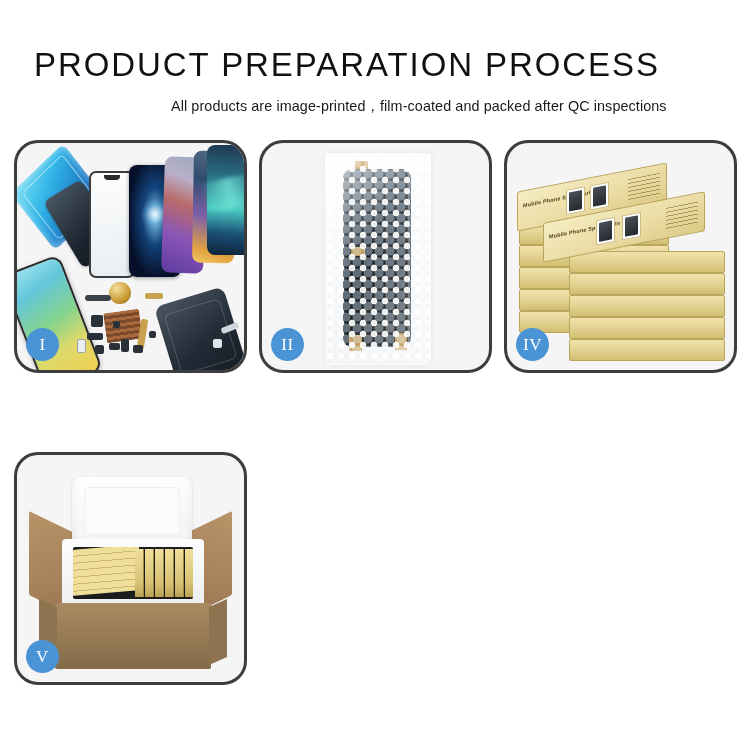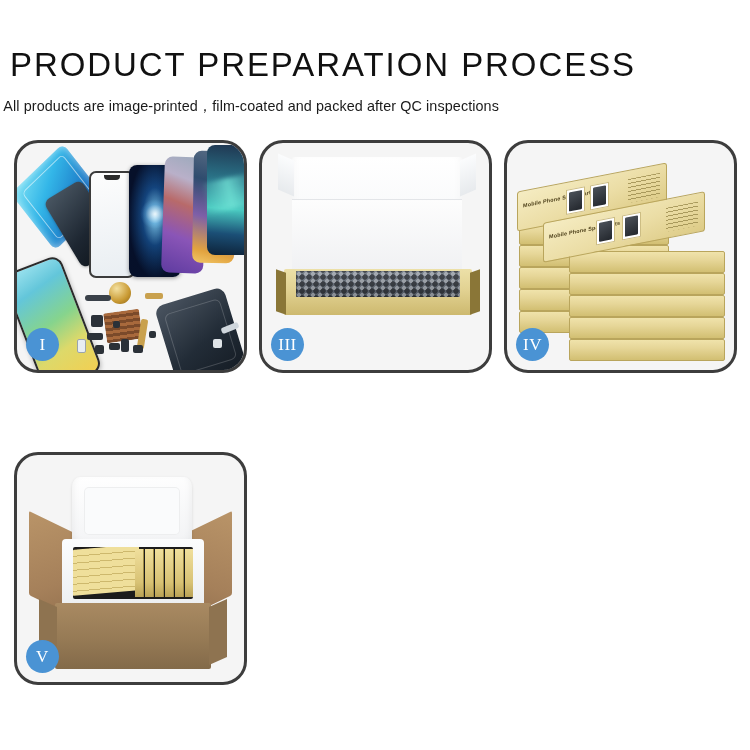--- a/index.html
+++ b/index.html
@@ -5,21 +5,21 @@
   * { box-sizing: border-box; margin: 0; padding: 0; }
   html, body {
     width: 750px; height: 750px;
     background: #ffffff;
     font-family: "Liberation Sans", sans-serif;
     overflow: hidden;
   }
   .page { position: relative; width: 750px; height: 750px; background: #fff; }
 
   
-  .header { position: absolute; left: 0; top: 0; width: 670px; text-align: left; }
+  .header { position: absolute; left: 0; top: 0; width: 670px; text-align: right; }
   .title {
     font-family: "Liberation Sans", sans-serif;
     font-size: 34px;
     font-weight: 400;
     letter-spacing: 2.0px;
     color: #111;
     line-height: 1;
     margin-top: 47px;
     transform: scaleX(0.97);
   }
@@ -381,30 +381,35 @@
         <div class="part" style="left:116px;top:202px;width:10px;height:8px;"></div>
         <div class="part" style="left:96px;top:178px;width:7px;height:7px;"></div>
         <div class="part" style="left:132px;top:188px;width:7px;height:7px;"></div>
         <div class="part" style="left:60px;top:196px;width:9px;height:14px;background:#e8eef2;border:1px solid #9aa4ad;"></div>
         <div class="part" style="left:196px;top:196px;width:9px;height:9px;background:#dfe4e8;"></div>
         <div class="part" style="left:204px;top:182px;width:18px;height:6px;background:#cfd6dc;transform:rotate(-22deg);"></div>
       </div>
       <div class="badge">I</div>
     </div>
 
-
-    <div class="panel p3">
+    <div class="panel p2">
       <div class="stage">
-        <div class="lid"></div>
-        <div class="foamtop"></div>
-        <div class="tray"></div>
-        <div class="darkfoam"></div>
+        <div class="wrap">
+          <div class="inner"></div>
+          <div class="tape" style="left:30px;top:8px;width:13px;height:8px;"></div>
+          <div class="tape" style="left:26px;top:94px;width:14px;height:9px;"></div>
+          <div class="tape" style="left:24px;top:182px;width:13px;height:16px;"></div>
+          <div class="tape" style="left:70px;top:180px;width:12px;height:17px;"></div>
+          <div class="bubbles"></div>
+          <div class="sheen"></div>
+        </div>
       </div>
-      <div class="badge">III</div>
+      <div class="badge">II</div>
     </div>
+
 
     <div class="panel p4">
       <div class="stage">
         <div class="lyr" style="left:12px;top:80px;"></div>
         <div class="lyr" style="left:12px;top:102px;"></div>
         <div class="lyr" style="left:12px;top:124px;"></div>
         <div class="lyr" style="left:12px;top:146px;"></div>
         <div class="lyr" style="left:12px;top:168px;"></div>
 
         <div class="lyr" style="left:62px;top:108px;width:156px;"></div>

